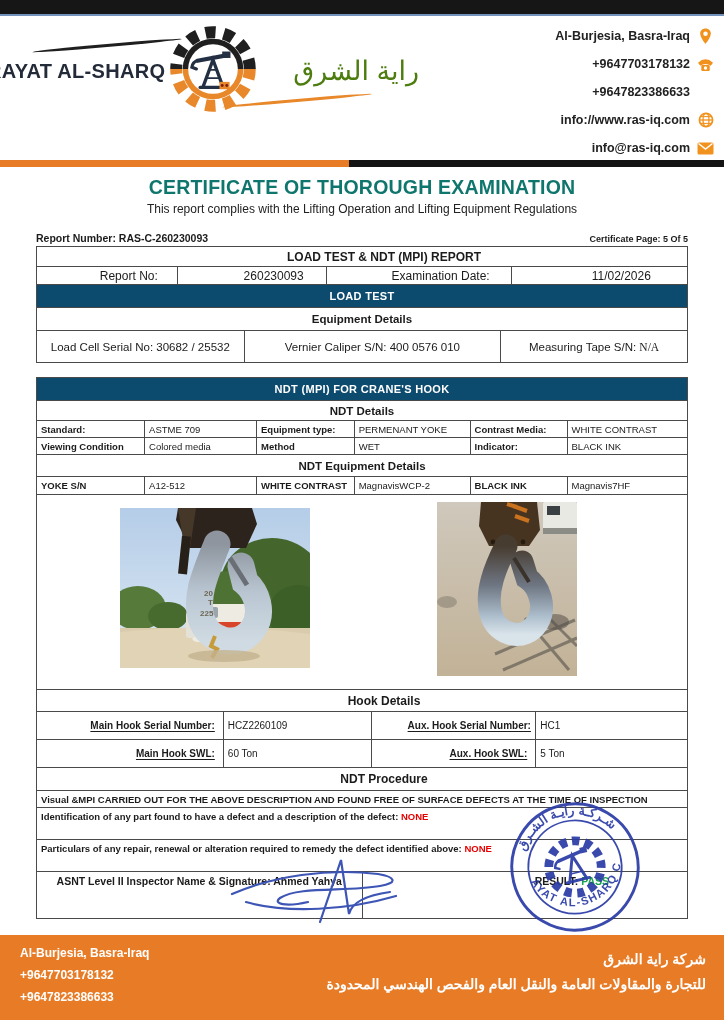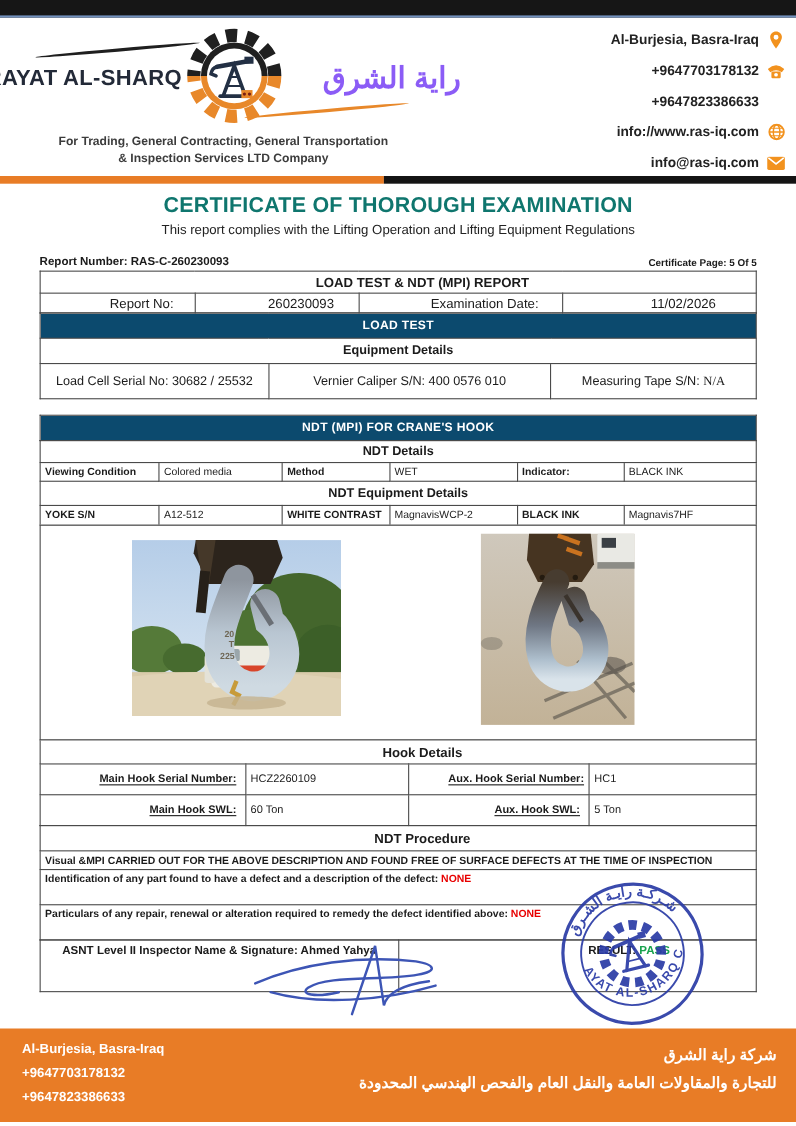--- a/index.html
+++ b/index.html
@@ -7,21 +7,21 @@
         font-family:"Liberation Sans",sans-serif;color:#1b1b1b;overflow:hidden;}
 
   
   .topbar{height:14px;background:#161616;border-bottom:2px solid #7291bd;}
 
   
   .header{position:relative;height:144px;}
   .logo-block{position:absolute;left:38px;top:4px;width:330px;text-align:center;}
   .logo-row{position:relative;display:flex;align-items:center;justify-content:center;gap:2px;height:102px;}
   .logo-name{font-size:20px;font-weight:bold;color:#232a38;letter-spacing:.3px;white-space:nowrap;}
-  .logo-arabic{font-size:27px;font-weight:bold;color:#8b5cf6;white-space:nowrap;direction:rtl;margin-left:32px;}
+  .logo-arabic{font-size:27px;font-weight:normal;color:#4d7c0f;white-space:nowrap;direction:rtl;margin-left:32px;}
   .swoosh-black{position:absolute;left:-6px;top:24px;width:150px;height:3px;background:#1f1f1f;
         border-radius:50%;transform:rotate(-5deg);}
   .swoosh-orange{position:absolute;right:-4px;bottom:20px;width:150px;height:3px;background:#E8882A;
         border-radius:50%;transform:rotate(-5deg);}
   .tagline{font-size:11px;font-weight:bold;color:#3c3c3c;line-height:1.4;}
 
   .contacts{position:absolute;right:10px;top:6px;display:flex;flex-direction:column;}
   .contact-row{display:flex;align-items:center;justify-content:flex-end;height:28px;gap:7px;
         font-size:12.5px;font-weight:600;color:#222;}
   .cicon{width:17px;height:17px;display:flex;align-items:center;justify-content:center;}
@@ -106,24 +106,20 @@
               <line x1="36" y1="72" x2="64" y2="72" stroke-width="3.6"></line>
             </g>
             <rect x="60" y="33" width="9" height="7" fill="#233044"></rect>
             <rect x="57" y="66" width="11" height="8" fill="#E8882A"></rect>
             <circle cx="60" cy="70" r="1.6" fill="#7a1f12"></circle>
             <circle cx="65" cy="70" r="1.6" fill="#7a1f12"></circle>
           </svg>
         </span>
         <span class="logo-arabic">راية الشرق</span>
       </div>
-      <div class="tagline">
-        <div>For Trading, General Contracting, General Transportation</div>
-        <div>&amp; Inspection Services LTD Company</div>
-      </div>
     </div>
 
     <div class="contacts">
       <div class="contact-row">
         <span>Al-Burjesia, Basra-Iraq</span>
         <span class="cicon">
           <svg width="15" height="17" viewBox="0 0 16 18">
               <path fill="#F2921E" fill-rule="evenodd" d="M8 .5C4.7.5 2.3 2.9 2.3 5.9 2.3 10 8 17 8 17s5.7-7 5.7-11.1C13.7 2.9 11.3.5 8 .5zm0 8a2.4 2.4 0 1 1 0-4.8 2.4 2.4 0 0 1 0 4.8z"></path>
             </svg>
         </span>
@@ -232,20 +228,28 @@
         <col style="width:17.2%">
         <col style="width:15.0%">
         <col style="width:17.8%">
         <col style="width:14.9%">
         <col style="width:18.5%">
       </colgroup>
     <tbody>
         <tr>
           <td colspan="6" class="center bold h19">NDT Details</td>
         </tr>
+    <tr class="h17">
+      <td class="bold fs95">Standard:</td>
+      <td class="fs95">ASTME 709</td>
+      <td class="bold fs95">Equipment type:</td>
+      <td class="fs95">PERMENANT YOKE</td>
+      <td class="bold fs95">Contrast Media:</td>
+      <td class="fs95">WHITE CONTRAST</td>
+    </tr>
     <tr class="h17">
       <td class="bold fs95">Viewing Condition</td>
       <td class="fs95">Colored media</td>
       <td class="bold fs95">Method</td>
       <td class="fs95">WET</td>
       <td class="bold fs95">Indicator:</td>
       <td class="fs95">BLACK INK</td>
     </tr>
     <tr>
           <td colspan="6" class="center bold h21">NDT Equipment Details</td>

